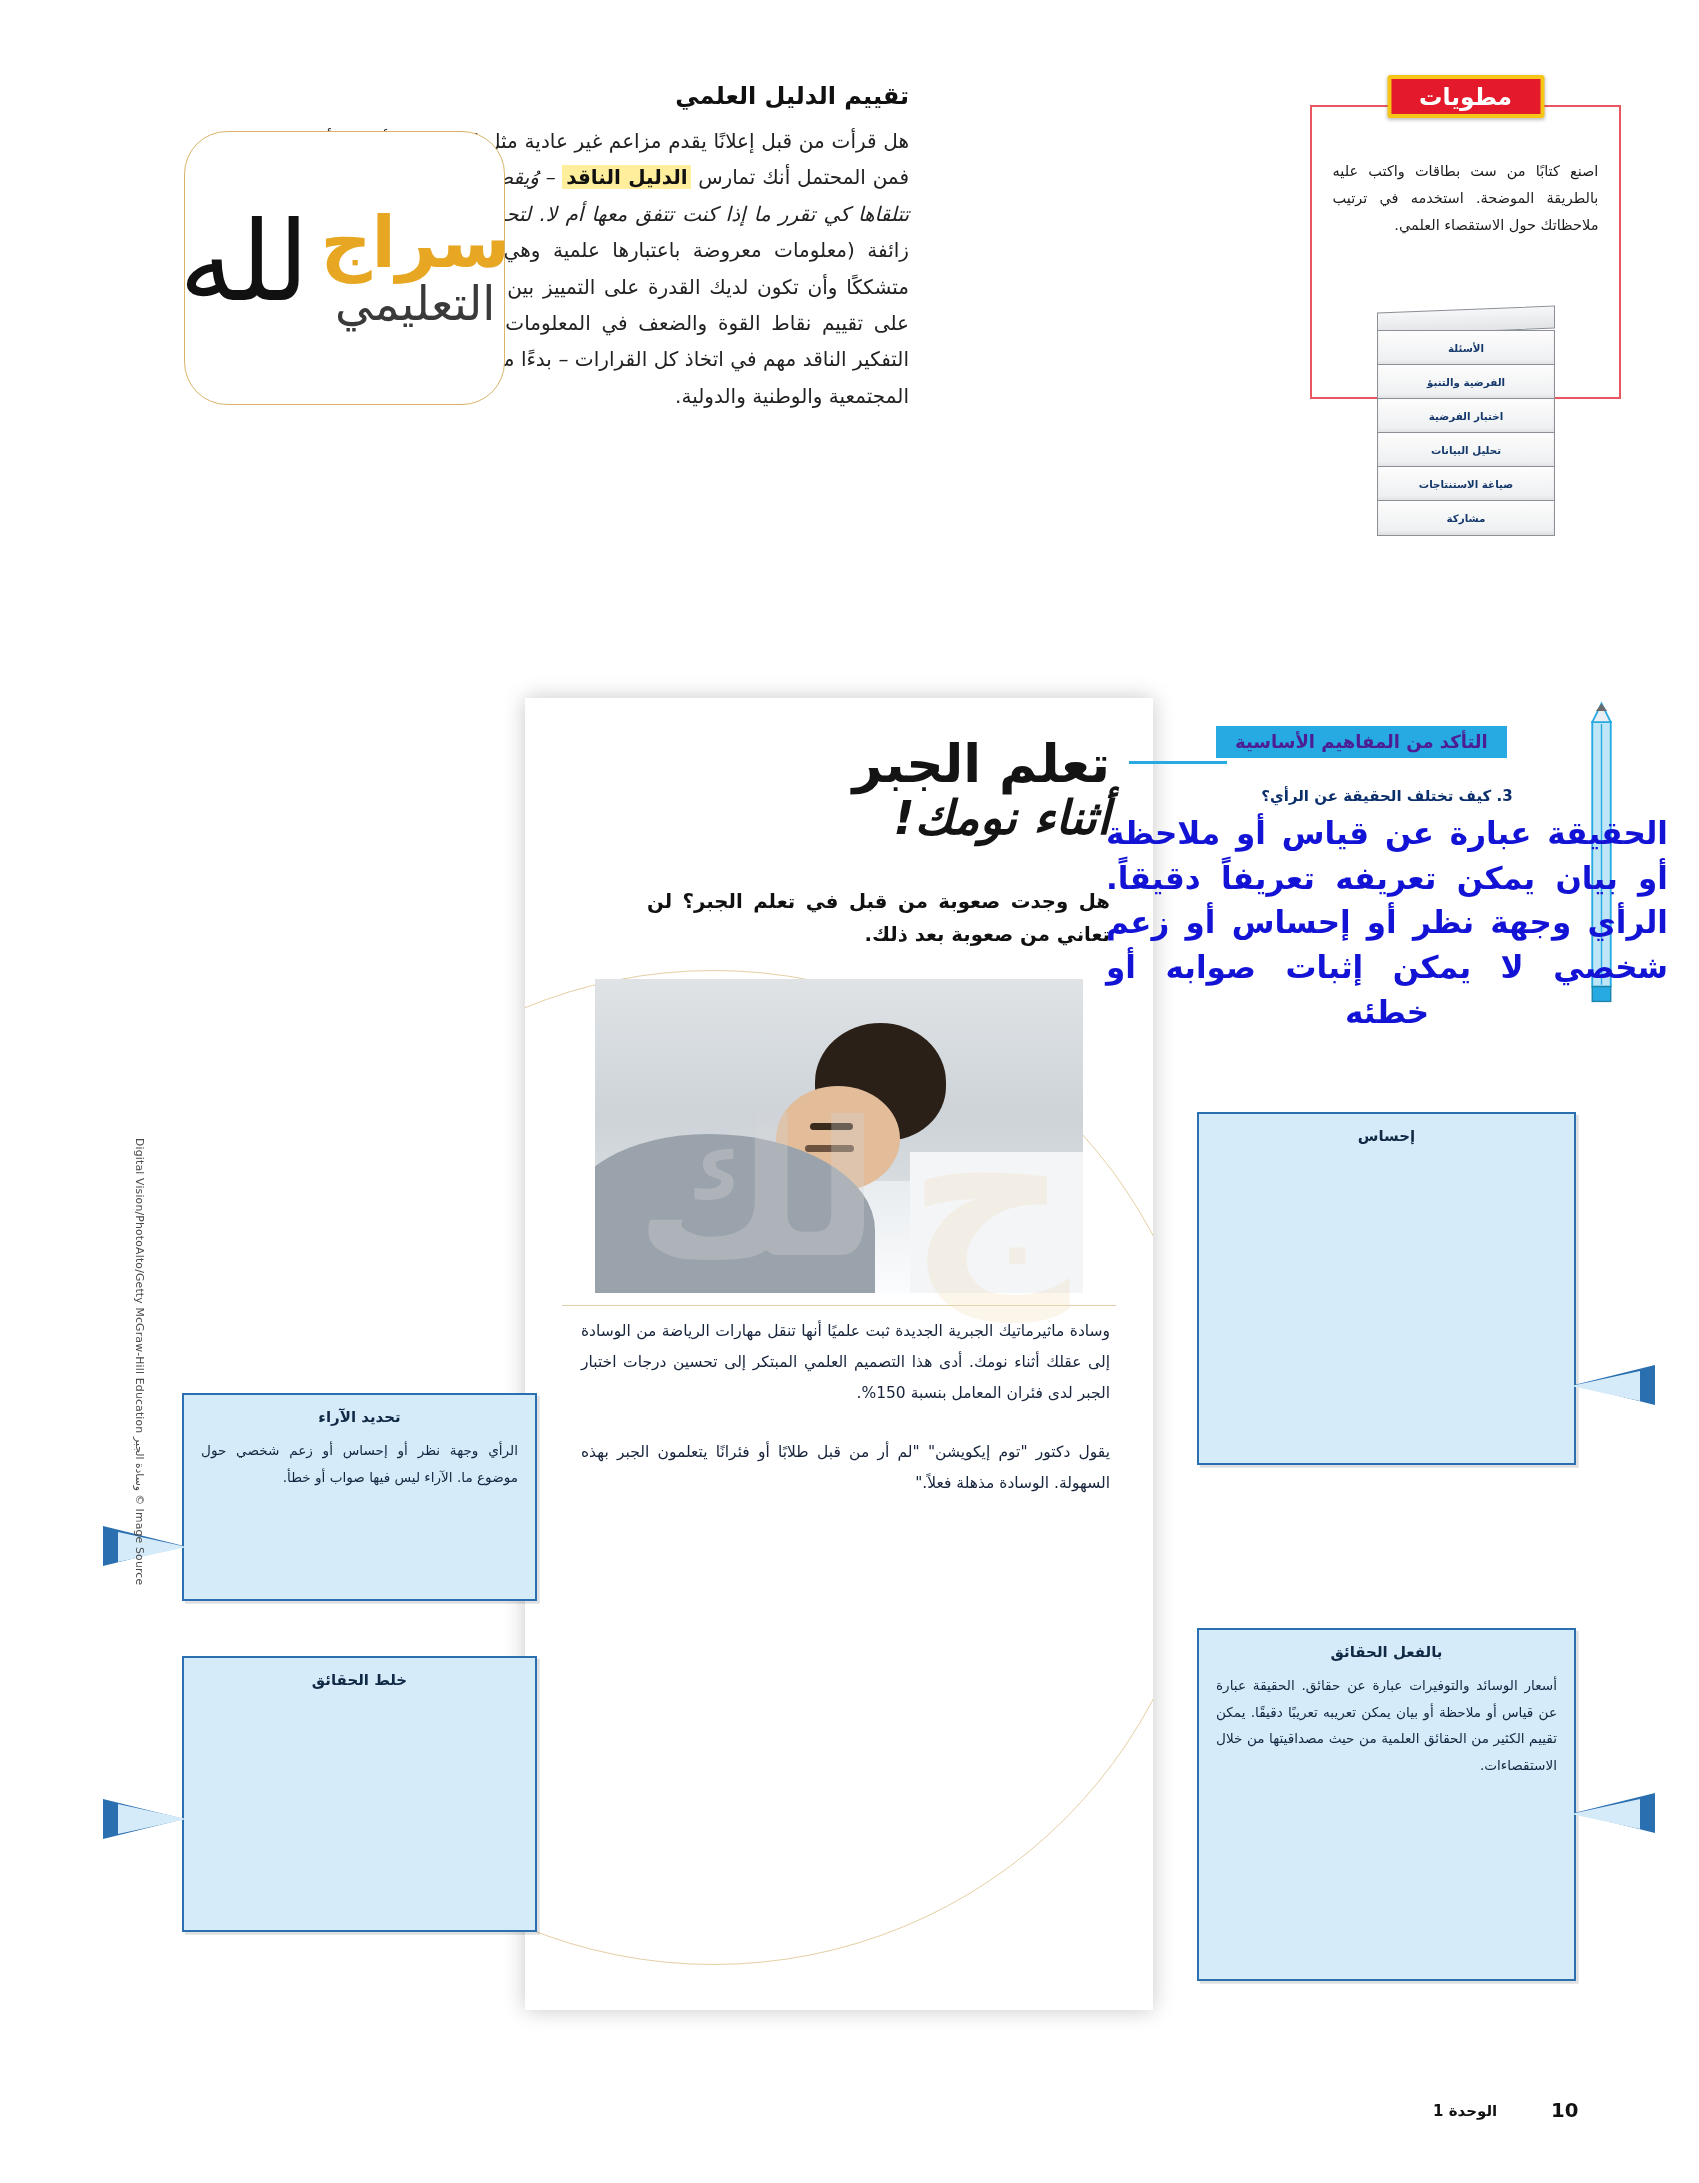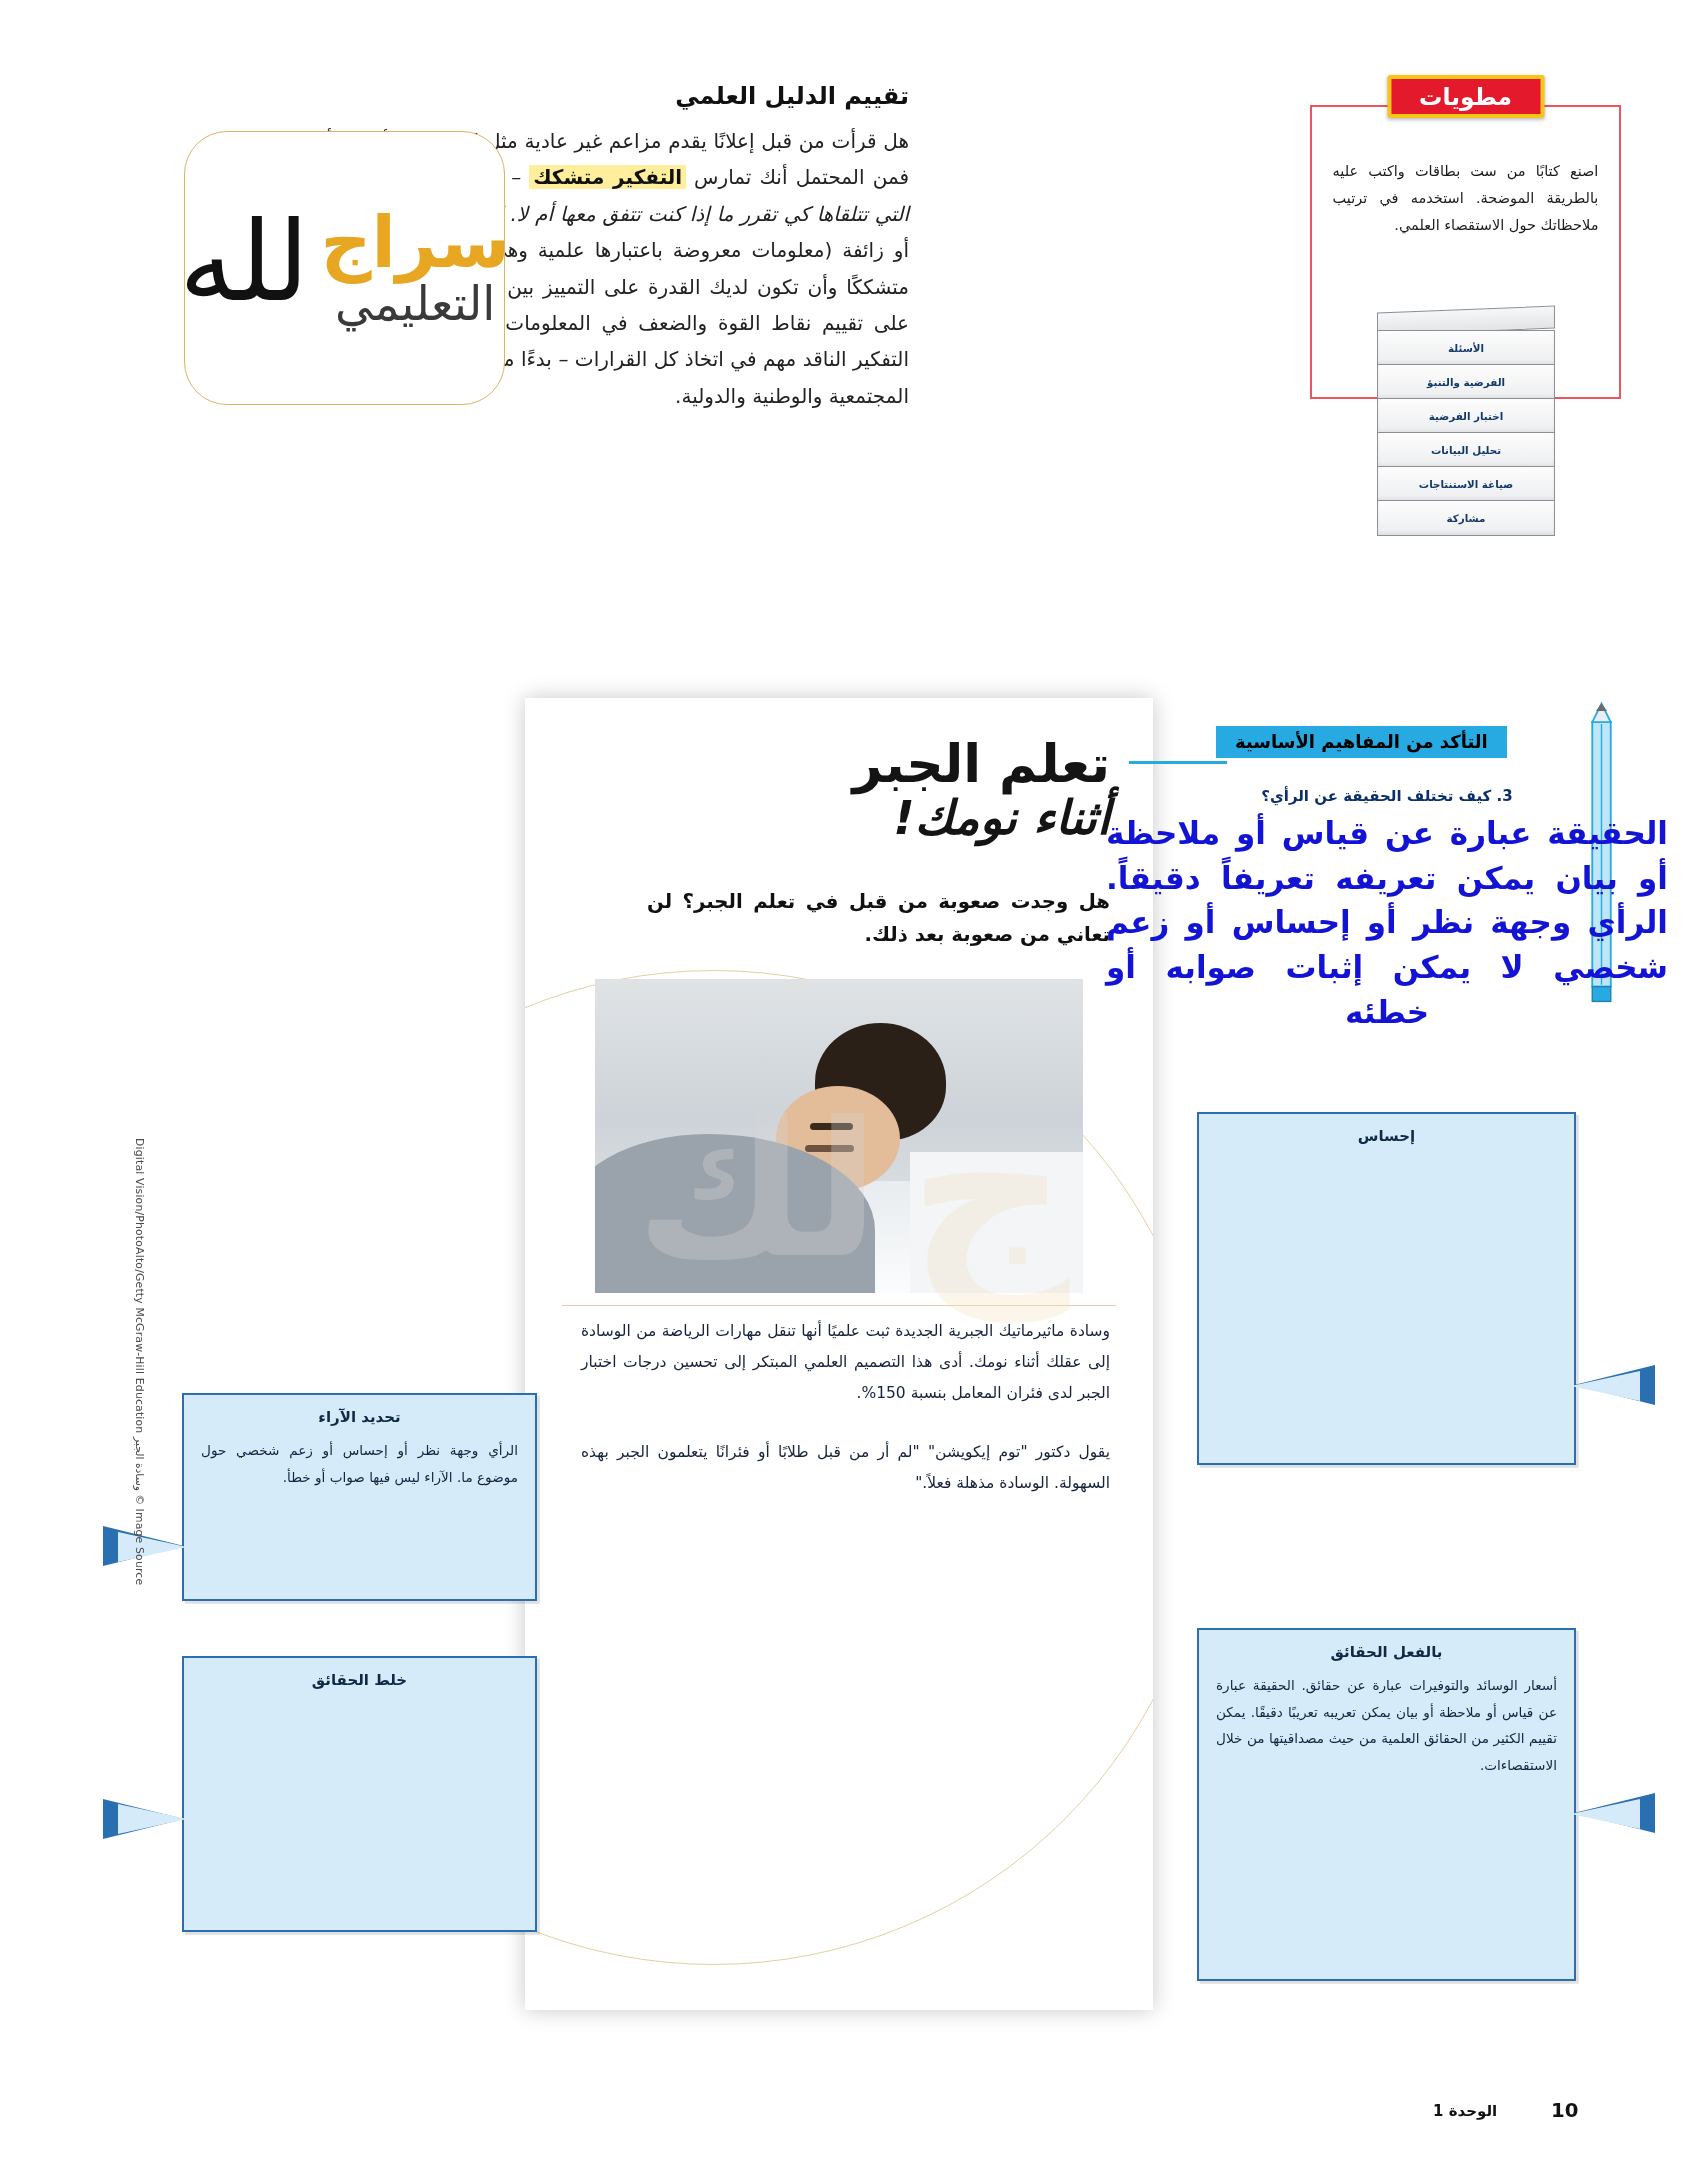--- a/index.html
+++ b/index.html
@@ -57,21 +57,21 @@
     position:relative;border:1.9px solid #8c9096;background:linear-gradient(180deg,#fdfdfd,#eceef0);
     height:34px;margin-top:-1.9px;display:flex;align-items:center;justify-content:center;
     font-size:10.3px;color:#15386b;font-weight:700;direction:rtl;
     box-shadow:inset 0 -2.8px 3.7px rgba(0,0,0,.06);
   }
   .fold-top{height:20.6px;border:1.9px solid #8c9096;background:linear-gradient(180deg,#f6f7f8,#e2e4e7);
     transform:skewY(-2.2deg);}
 
   
   #concepts-tab{
-    left:1216px;top:726px;background:#27aae1;color:#000000;
+    left:1216px;top:726px;background:#27aae1;color:#4c1d95;
     font-size:18px;font-weight:700;padding:4.7px 19px 6.6px 19px;direction:rtl;z-index:12;
   }
   #concepts-rule{left:1129px;top:761px;width:98px;height:2.8px;background:#27aae1;z-index:11;}
   #concepts-block{left:1106px;top:787px;width:562px;direction:rtl;text-align:right;z-index:12;}
   #concepts-q{font-size:15px;font-weight:700;color:#0b2f6b;margin:0 0 5.6px 0;text-align:center;}
   #concepts-answer{
     font-size:31px;font-weight:700;color:#1313d6;line-height:1.45;
     text-align:justify;text-align-last:center;
   }
   
@@ -162,21 +162,21 @@
   #wm-big .g{font-size:225px;color:#f2e0bd;font-weight:700;line-height:1;}
   #wm-big .s{font-size:187px;color:#d9d9d9;font-weight:700;line-height:1;}
 </style>
 </head>
 <body>
 
 <div class="abs" id="eval-section">
   <h1 id="eval-heading">تقييم الدليل العلمي</h1>
   <div id="eval-body">
     <span>هل قرأت من قبل إعلانًا يقدم مزاعم غير عادية مثل الموجود بالأس</span>
-    <span>قرأته من قبل. فمن المحتمل أنك تمارس </span><span class="kw">التفكير متشكك</span><span class="ital"> – وُيقصد به مثا</span>
+    <span>قرأته من قبل. فمن المحتمل أنك تمارس </span><span class="kw">الدليل الناقد</span><span class="ital"> – وُيقصد به مثا</span>
     <span class="ital">بالفعل بالمعلومات التي تتلقاها كي تقرر ما إذا كنت تتفق معها أم لا. لتحديد</span>
     <span>المعلومات حقيقية وعلمية أو زائفة (معلومات معروضة باعتبارها علمية وهي غير صحيحة).</span>
     <span>ينبغي أن تكون متشككًا وأن تكون لديك القدرة على التمييز بين الحقائق والآراء. سيساعدك</span>
     <span>ذلك على تقييم نقاط القوة والضعف في المعلومات واتخاذ قرارات واعية. لذا، فإن التفكير</span>
     <span>الناقد مهم في اتخاذ كل القرارات – بدءًا من القرارات اليومية إلى القرارات المجتمعية</span>
     <span>والوطنية والدولية.</span>
   </div>
 </div>
 
 <div class="abs" id="brand-badge">

